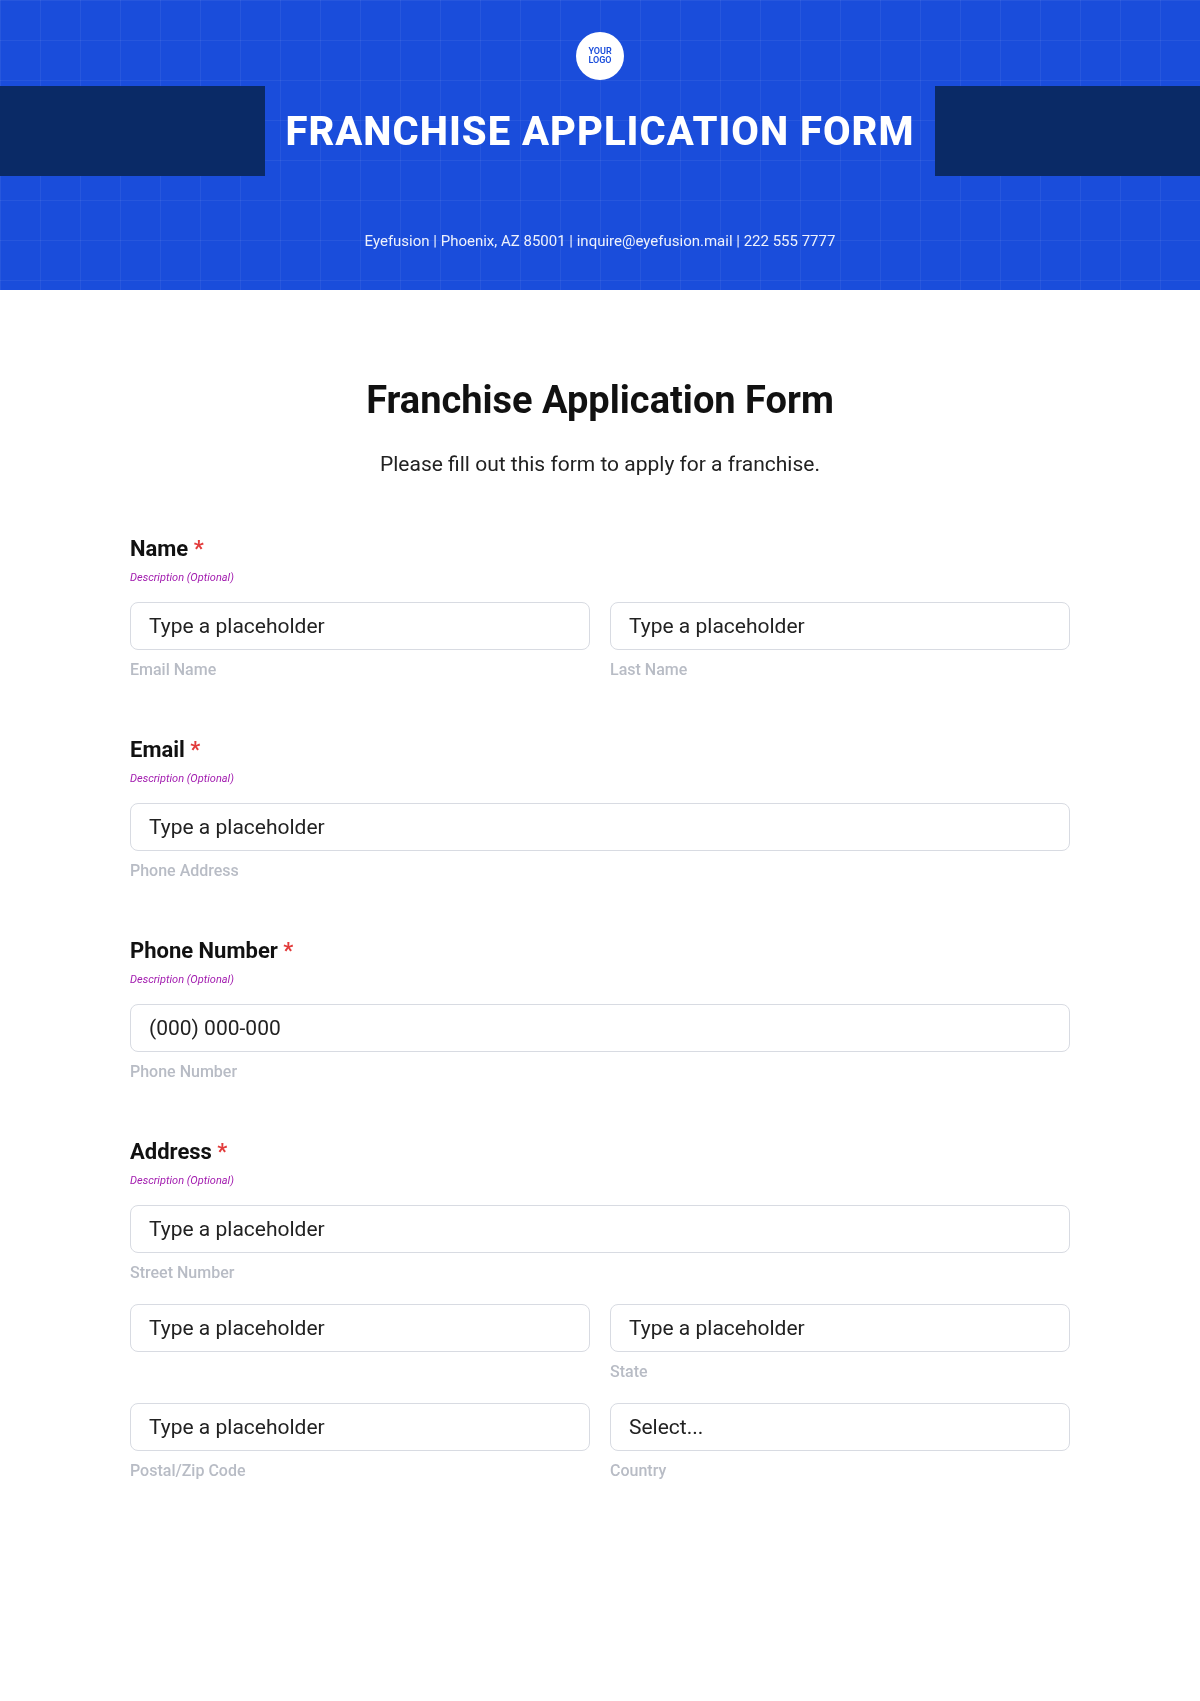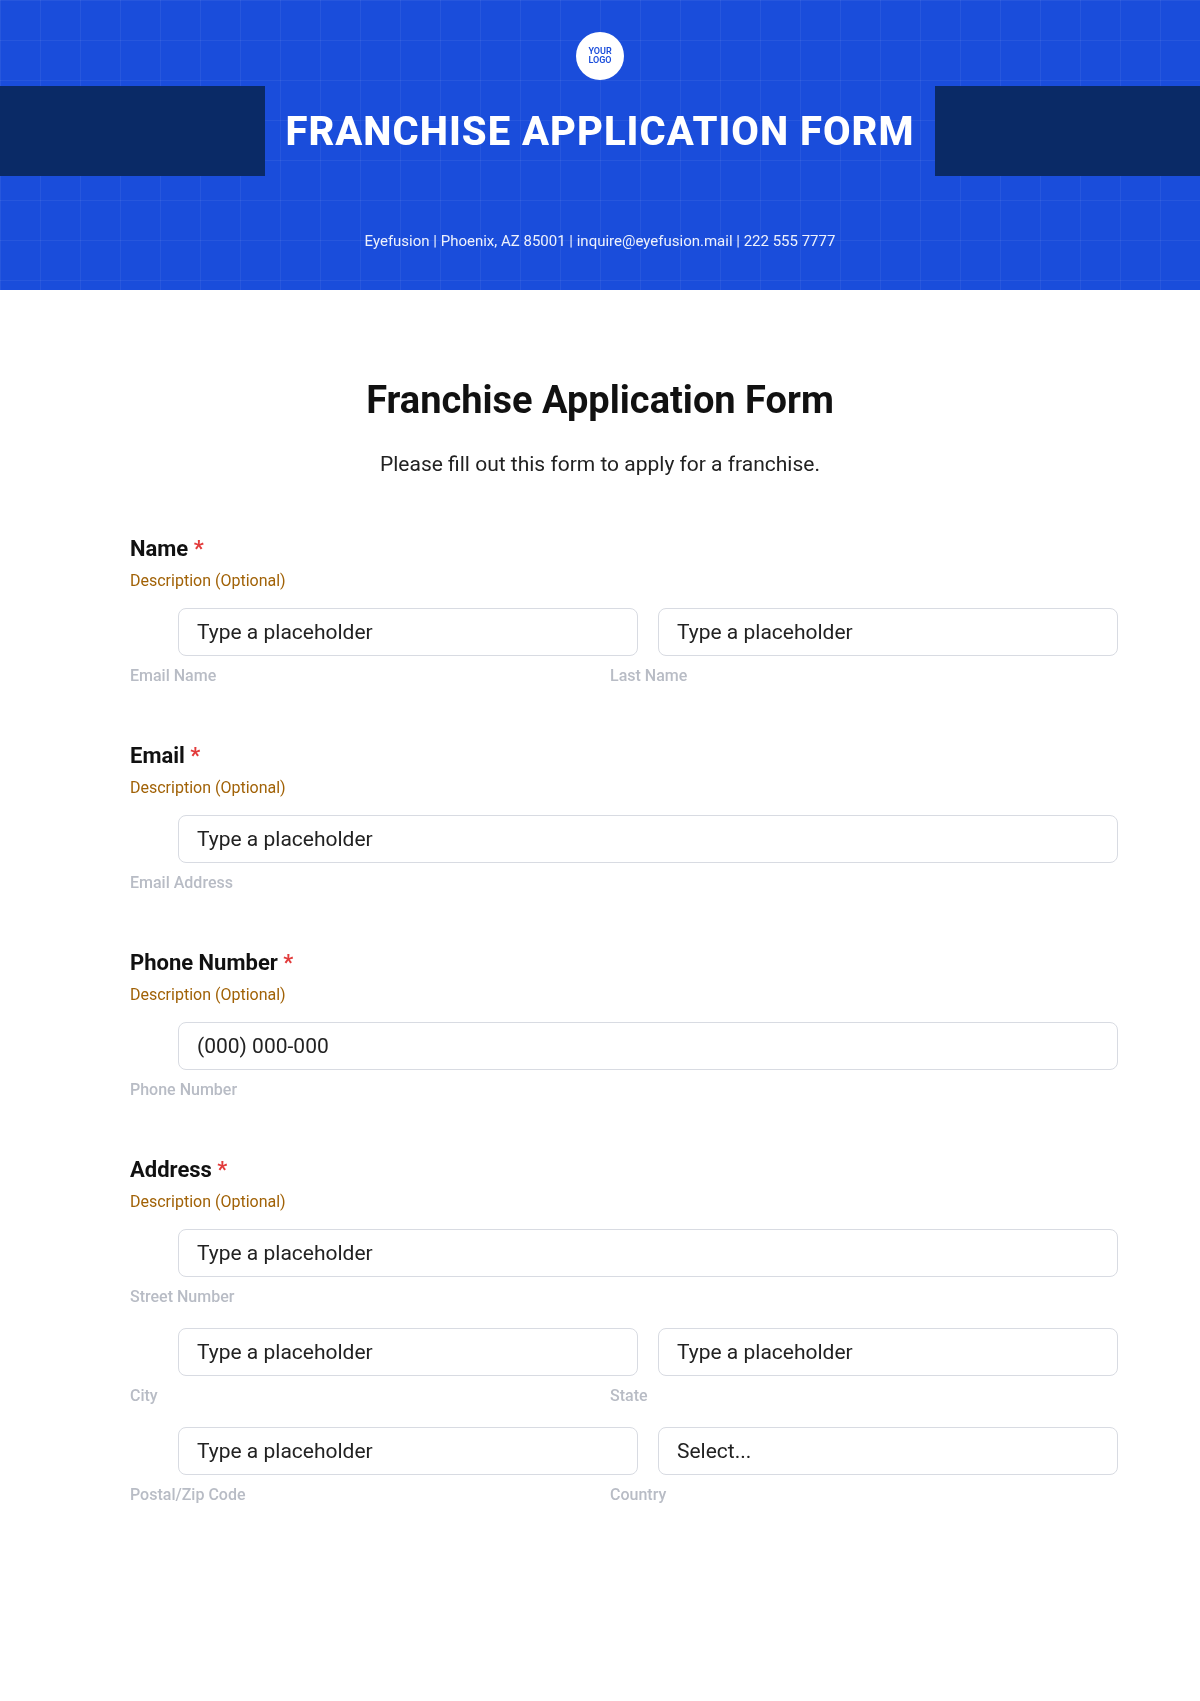--- a/index.html
+++ b/index.html
@@ -73,38 +73,38 @@
   }
   .field-group { margin-bottom: 58px; }
   .field-label {
     font-size: 22px;
     font-weight: 700;
     color:#111;
     margin-bottom: 10px;
   }
   .field-label .req { color:#e23b3b; font-weight:700; }
   .field-desc {
-    font-size: 16px;
-    color:#a16207;
+    font-size: 11px;
+    color:#a21caf;
+    font-style: italic;
     margin-bottom: 18px;
   }
   .row { display:flex; gap: 20px; }
   .col { flex:1; display:flex; flex-direction:column; }
   .input {
     width:100%;
     height: 48px;
     border: 1px solid #d8dbe2;
     border-radius: 8px;
     padding: 0 18px;
     font-size: 21px;
     color:#222;
     background:#fff;
     overflow:hidden;
     font-family: inherit;
-    margin-left: 48px;
   }
   .input::placeholder { color:#222; }
   .select-placeholder { color:#9aa0ab; }
   .sublabel {
     font-size: 16px;
     color:#b8bcc5;
     font-weight:500;
     margin-top: 10px;
   }
   .stack { display:flex; flex-direction:column; }
@@ -146,21 +146,21 @@
   </div>
 
   <div class="field-group">
     <div class="field-label">
       <span>Email</span>
       <span class="req">*</span>
     </div>
     <div class="field-desc">Description (Optional)</div>
     <div class="stack">
       <input class="input" type="text" placeholder="Type a placeholder" style="">
-      <div class="sublabel">Email Address</div>
+      <div class="sublabel">Phone Address</div>
     </div>
   </div>
 
   <div class="field-group">
     <div class="field-label">
       <span>Phone Number</span>
       <span class="req">*</span>
     </div>
     <div class="field-desc">Description (Optional)</div>
     <div class="stack">
@@ -177,21 +177,20 @@
     <div class="field-desc">Description (Optional)</div>
 
     <div class="stack subrow">
       <input class="input" type="text" placeholder="Type a placeholder" style="">
       <div class="sublabel">Street Number</div>
     </div>
 
     <div class="row subrow">
       <div class="col">
         <input class="input" type="text" placeholder="Type a placeholder" style="">
-        <div class="sublabel">City</div>
       </div>
       <div class="col">
         <input class="input" type="text" placeholder="Type a placeholder" style="">
         <div class="sublabel">State</div>
       </div>
     </div>
 
     <div class="row">
       <div class="col">
         <input class="input" type="text" placeholder="Type a placeholder" style="">

